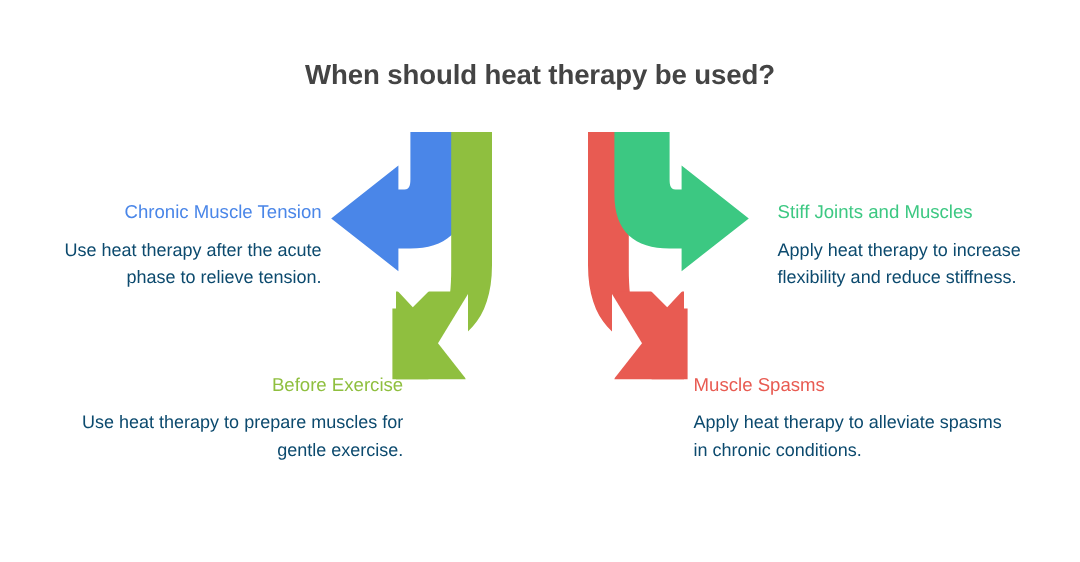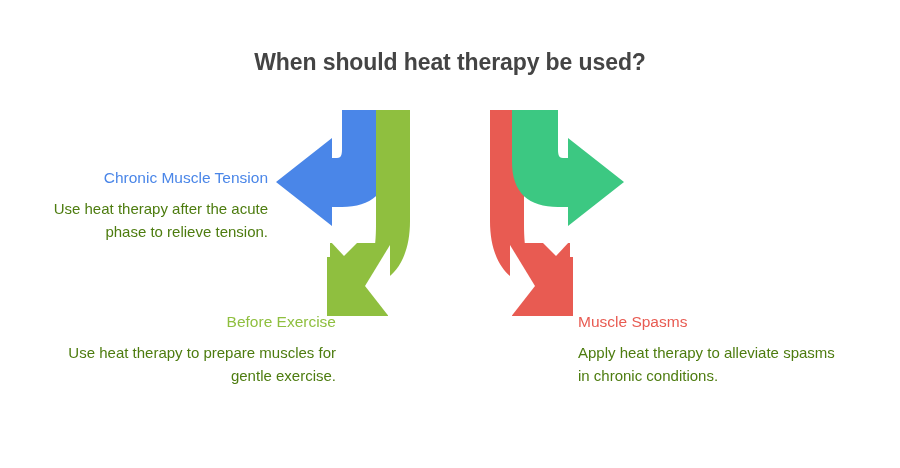--- a/index.html
+++ b/index.html
@@ -52,21 +52,21 @@
   }
   .block .heading {
     font-size: 15.5px;
     font-weight: normal;
     line-height: 1.35;
     margin: 0 0 9px 0;
   }
   .block .body {
     font-size: 15px;
     line-height: 1.52;
-    color: #4d7c0f;
+    color: #0c4a6e;
     margin: 0;
   }
 
   .block.align-right { text-align: right; }
   .block.align-left  { text-align: left; }
 
   #block-chronic {
     left: 10px;
     top: 168px;
     width: 258px;
@@ -160,20 +160,24 @@
              L 288,50
              C 283,50 283,45 283,40
              Z"></path>
   </svg>
 
   <div class="block align-right" id="block-chronic">
     <p class="heading" style="color:#4a86e8">Chronic Muscle Tension</p>
     <p class="body">Use heat therapy after the acute phase to relieve tension.</p>
   </div>
 
+  <div class="block align-left" id="block-stiff">
+    <p class="heading" style="color:#3cc882">Stiff Joints and Muscles</p>
+    <p class="body">Apply heat therapy to increase flexibility and reduce stiffness.</p>
+  </div>
 
   <div class="block align-right" id="block-before">
     <p class="heading" style="color:#8fbf3f">Before Exercise</p>
     <p class="body">Use heat therapy to prepare muscles for gentle exercise.</p>
   </div>
 
   <div class="block align-left" id="block-spasms">
     <p class="heading" style="color:#e85b52">Muscle Spasms</p>
     <p class="body">Apply heat therapy to alleviate spasms in chronic conditions.</p>
   </div>

